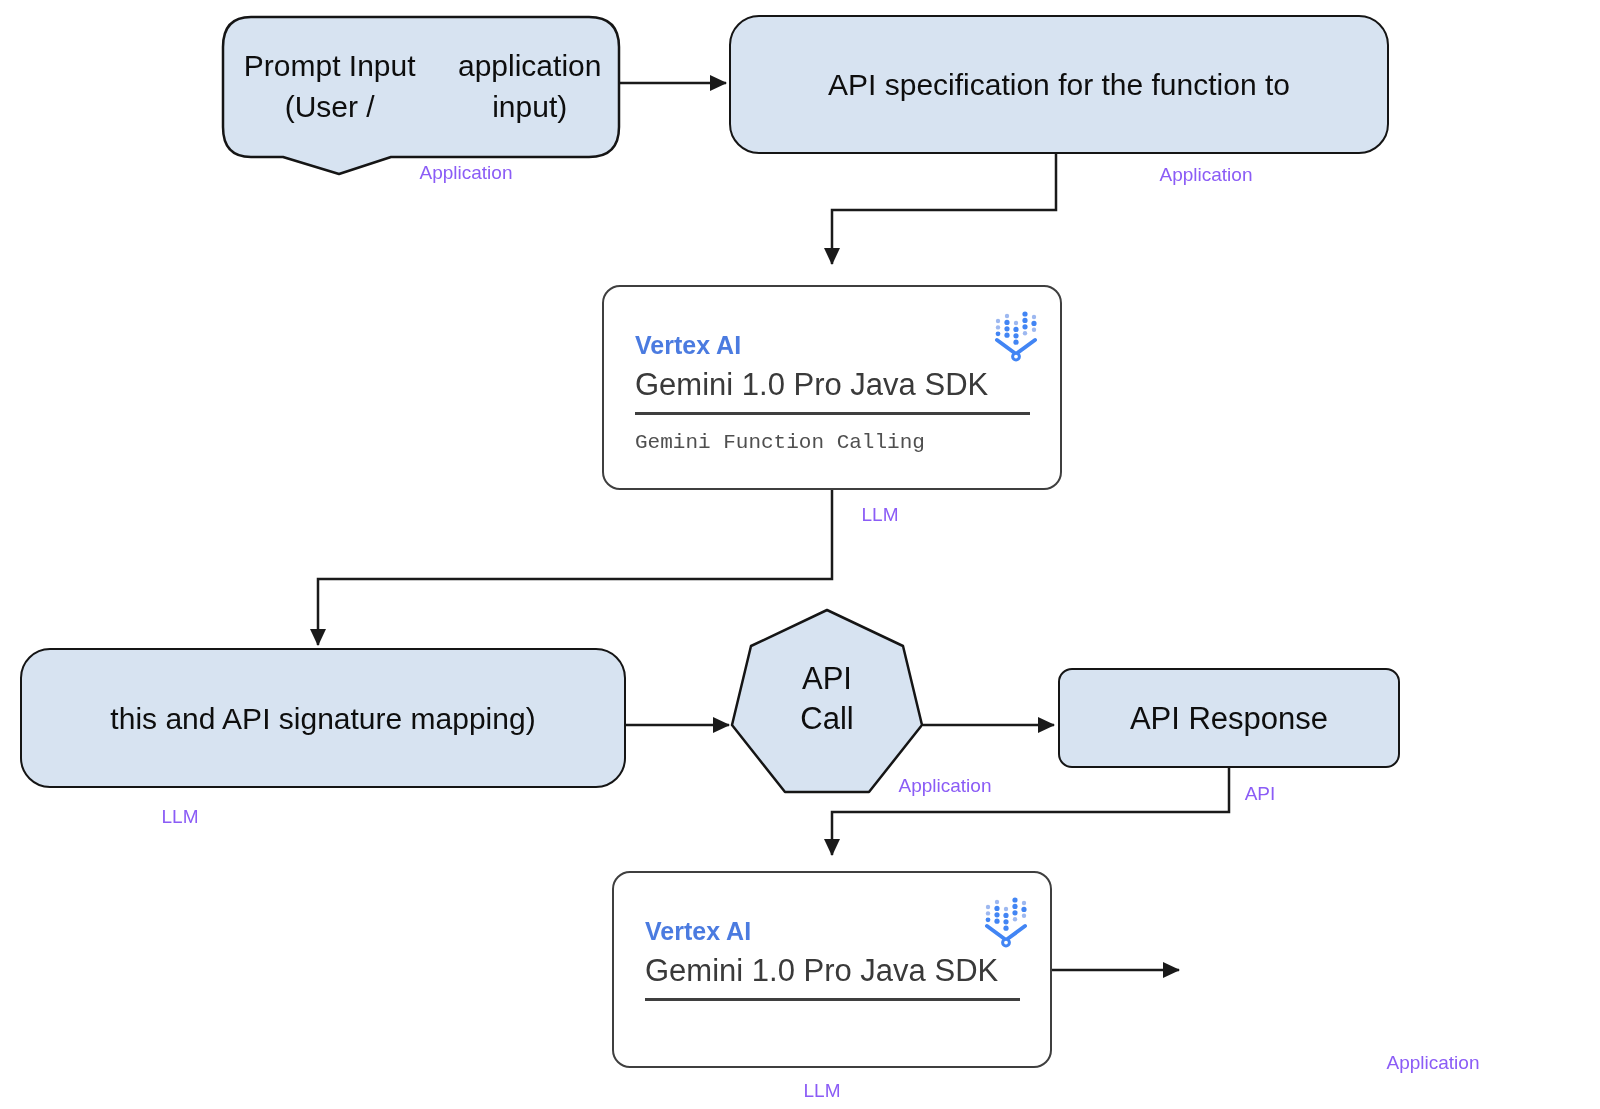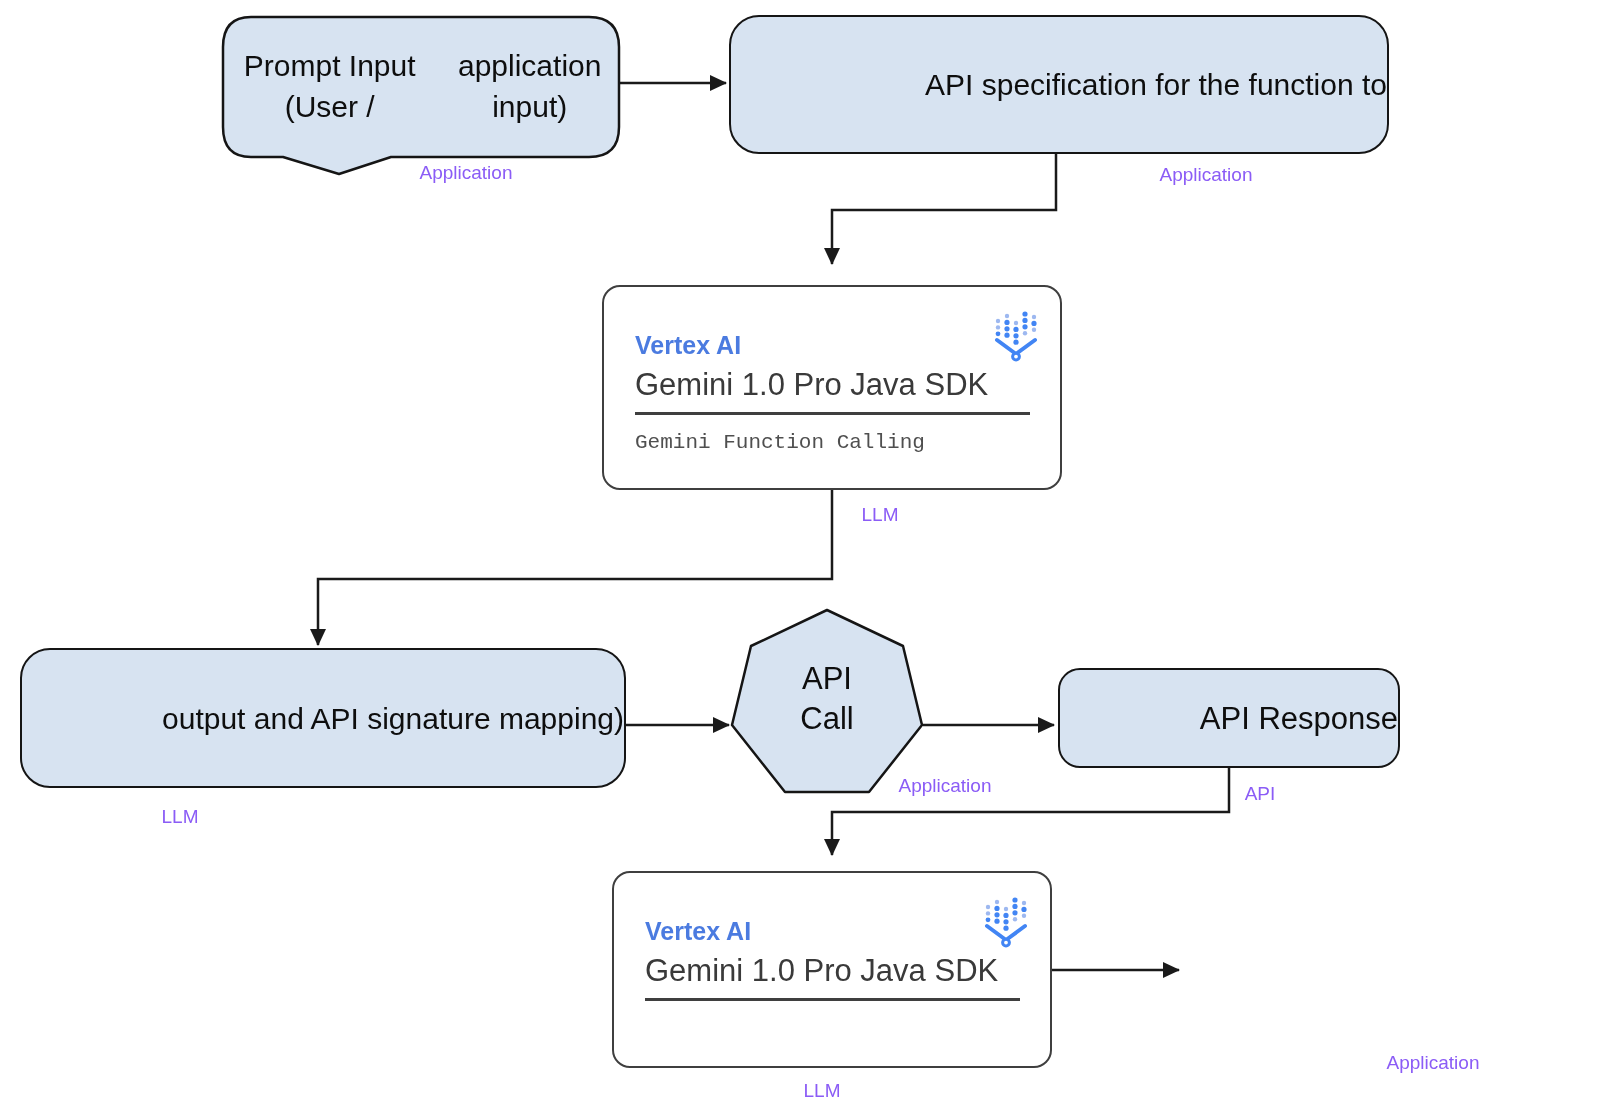--- a/index.html
+++ b/index.html
@@ -6,25 +6,25 @@
   .canvas {
     position:relative; width:1600px; height:1109px; background:#ffffff;
     font-family:"Liberation Sans", sans-serif; overflow:hidden;
   }
   .wires { position:absolute; left:0; top:0; width:1600px; height:1109px; }
   .wire { stroke:#1a1a1a; stroke-width:2.5; fill:none; }
 
   .node {
     position:absolute; box-sizing:border-box;
     background:#d7e3f1; border:2.5px solid #151515;
-    display:flex; flex-direction:column; align-items:flex-end; justify-content:center;
+    display:flex; flex-direction:column; align-items:center; justify-content:center;
     text-align:center; color:#0e0e0e; font-size:30px; line-height:41px;
   }
   .r30 { border-radius:30px; }
-  .r26 { border-radius:22px; }
+  .r26 { border-radius:14px; }
 
   .callout { position:absolute; }
   .callout svg { display:block; }
   .callout-shape { fill:#d7e3f1; stroke:#151515; stroke-width:2.5; stroke-linejoin:round; }
   .callout-text {
     position:absolute; left:0; top:0; width:100%; height:142px;
     display:flex; flex-direction:row; align-items:center; justify-content:center;
     font-size:30px; line-height:41px; color:#0e0e0e; text-align:center;
   }
 
@@ -114,21 +114,21 @@
       <circle cx="22" cy="5" r="1.1" fill="#9db8f0"></circle>
       <circle cx="22" cy="8.2" r="1.3" fill="#4285f4"></circle>
       <circle cx="22" cy="11.4" r="1.1" fill="#9db8f0"></circle>
       <path d="M3.5 16.5 L13 23.5 L22.5 16.5" fill="none" stroke="#4285f4" stroke-width="2" stroke-linecap="round" stroke-linejoin="round"></path>
       <circle cx="13" cy="24.8" r="1.7" fill="#ffffff" stroke="#4285f4" stroke-width="1.5"></circle>
     </svg>
   </div>
   <div class="tag" style="left:880px; top:504px;">LLM</div>
 
   <div class="node r30" style="left:20px; top:648px; width:606px; height:140px;">
-    <div>output and API signature mapping)</div>
+    <div>this and API signature mapping)</div>
   </div>
   <div class="tag" style="left:180px; top:806px;">LLM</div>
 
   <div class="hepta" style="left:727px; top:606px;">
     <svg width="200" height="200" viewBox="0 0 200 200">
       <polygon class="hepta-shape" points="100,4 176,40 195,119 142,186 58,186 5,119 24,40"></polygon>
     </svg>
     <div class="hepta-text">
       <div>API</div>
       <div>Call</div>

